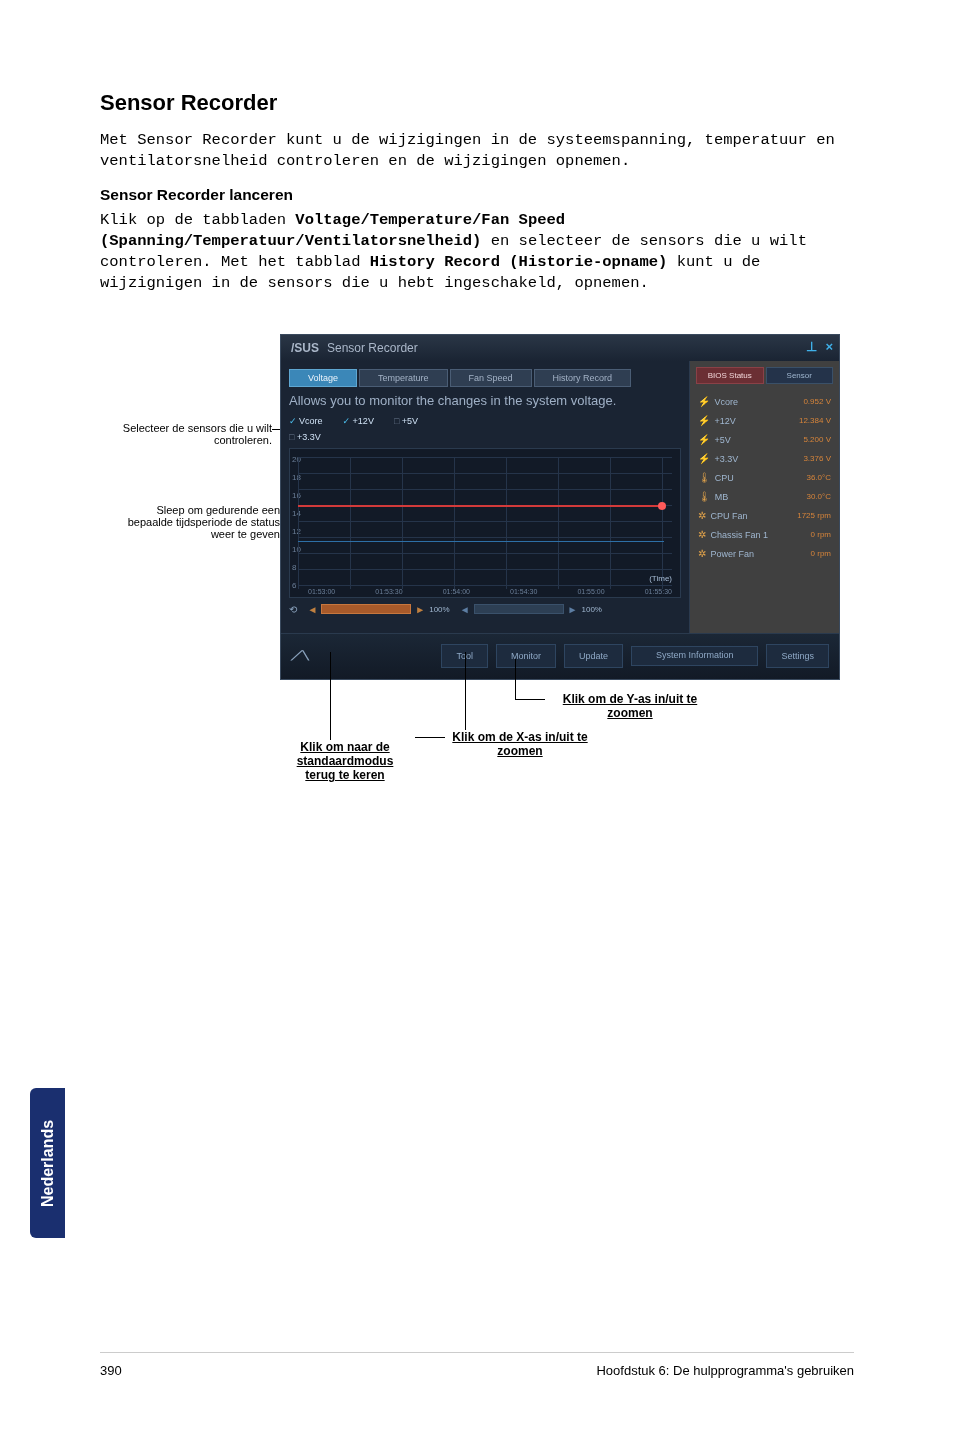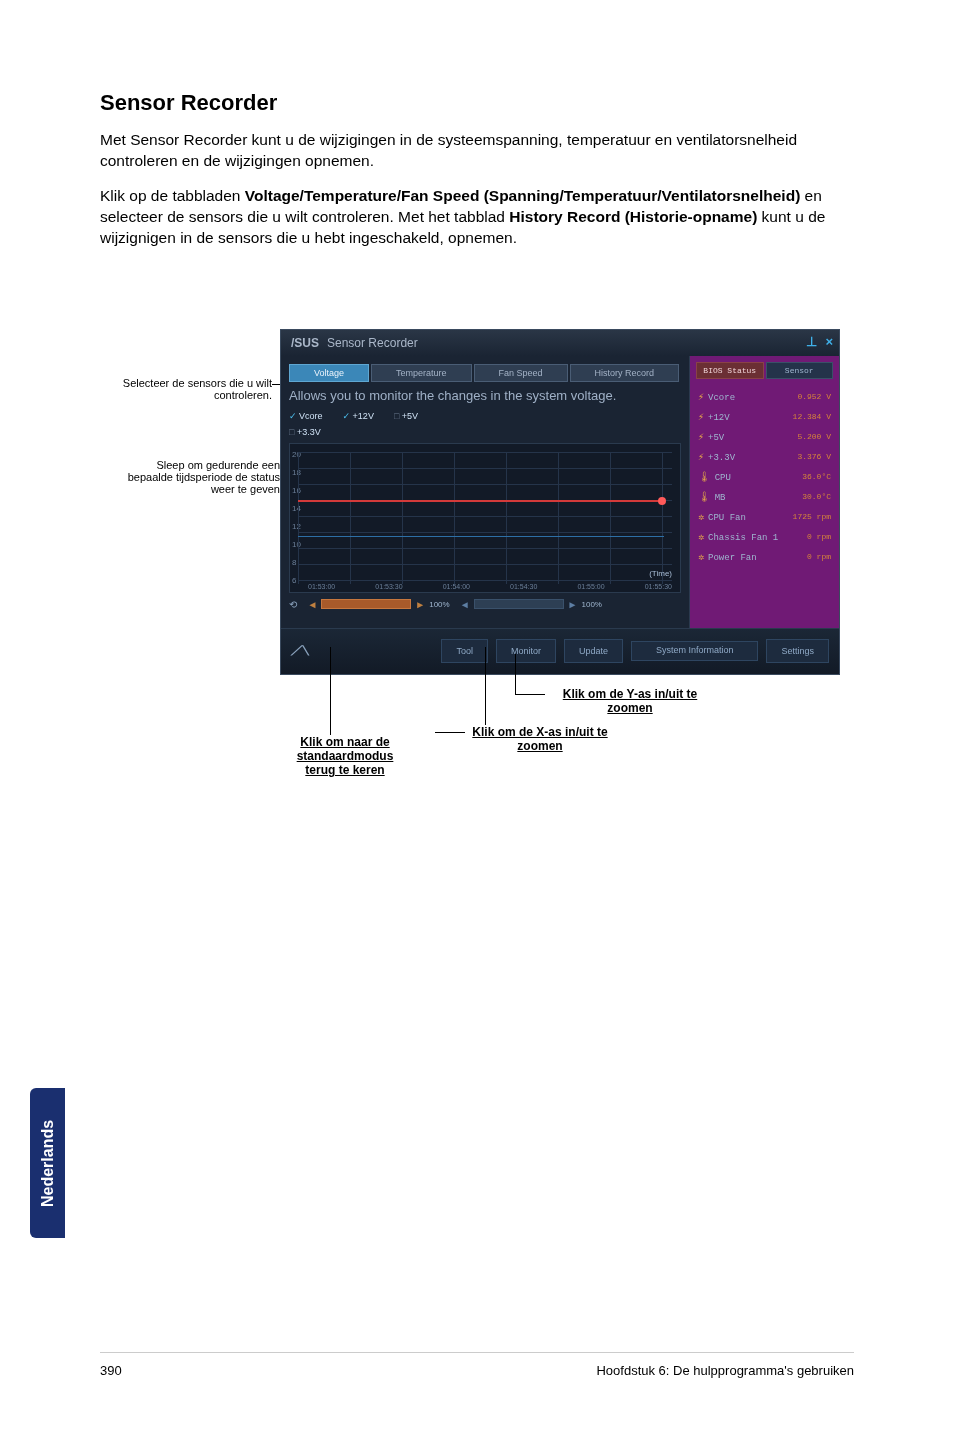--- a/index.html
+++ b/index.html
@@ -16,20 +16,21 @@
   }
   h2 {
     font-size: 22px;
     font-weight: bold;
     margin-bottom: 14px;
   }
   .body-para {
     font-size: 15.5px;
     line-height: 1.35;
     margin-bottom: 14px;
+    font-family: Liberation Mono, monospace;
   }
   .subhead {
     font-size: 15.5px;
     font-weight: bold;
     margin-bottom: 6px;
   }
   .screenshot-wrap {
     margin-top: 40px;
     position: relative;
     display: flex;
@@ -50,21 +51,20 @@
     height: 1px;
     background: #000;
   }
   .app-window {
     width: 560px;
     background: #1a2433;
     border: 1px solid #3a4a5e;
     position: relative;
     font-size: 10px;
     color: #aab7c9;
-    margin-top: 40px;
   }
   .app-title {
     height: 26px;
     background: linear-gradient(#2a3646,#1a2433);
     display: flex;
     align-items: center;
     padding: 0 10px;
     font-size: 12px;
     color: #aab7c9;
     position: relative;
@@ -87,21 +87,21 @@
     padding: 8px;
   }
   .tabs {
     display: flex;
     gap: 2px;
     margin-bottom: 6px;
   }
   .tab {
     background: #2f3e52;
     border: 1px solid #4a5d75;
-    padding: 3px 24px;
+    padding: 3px 18px;
     font-size: 9px;
     color: #a3b2c6;
   }
   .tab.active {
     background: #3b87b8;
     border-color: #5fa7d2;
     color: #eaf3fb;
   }
   .desc {
     font-size: 13px;
@@ -175,25 +175,24 @@
   .zoombar {
     display:flex;align-items:center;gap:4px;
   }
   .zoombar .track {
     width:90px;height:10px;background:#2d3f54;border:1px solid #3a516b;position:relative;
   }
   .zoombar.orange .track { background:#a85a2a; border-color:#c7773e; }
   .zoombar .cap { font-size:8px;color:#9fb6cf; }
   .right-panel {
     width: 150px;
-    background: #701a75;
+    background: #404040;
     border-left: 1px solid #2b3a4e;
     padding: 6px;
     font-size: 9px;
-    font-family: Liberation Mono, monospace;
   }
   .right-tabs {
     display:flex;gap:2px;margin-bottom:8px;
   }
   .rtab {
     flex:1;text-align:center;padding:3px 0;background:#24334a;border:1px solid #3a5068;color:#9fb6cf;font-size:8px;
   }
   .rtab.active { background:#6b2f34;border-color:#8a4147;color:#f0d5d8; }
   .sensor-item {
     display:flex;justify-content:space-between;align-items:center;padding:4px 2px;color:#9fb6cf;
@@ -236,20 +235,21 @@
 </style>
 </head>
 <body>
 
 <div class="page">
 
   <h2>Sensor Recorder</h2>
 
   <p class="body-para">Met Sensor Recorder kunt u de wijzigingen in de systeemspanning, temperatuur en ventilatorsnelheid controleren en de wijzigingen opnemen.</p>
 
+  <p class="subhead">Sensor Recorder lanceren</p>
 
   <p class="body-para">
     <span>Klik op de tabbladen </span><b>Voltage/Temperature/Fan Speed (Spanning/Temperatuur/Ventilatorsnelheid)</b><span> en selecteer de sensors die u wilt controleren. Met het tabblad </span><b>History Record (Historie-opname)</b><span> kunt u de wijzignigen in de sensors die u hebt ingeschakeld, opnemen.</span>
   </p>
 
   <div class="screenshot-wrap">
     <div class="left-labels">
       <div class="left-label-block" style="top:88px;right:8px;width:160px;">
         <span>Selecteer de sensors die u wilt controleren.</span>
         <div class="line" style="width:20px;right:-20px;top:7px;"></div>
@@ -384,21 +384,21 @@
       </div>
     </div>
   </div>
 
   <div class="below-callouts">
     <div class="callout" style="left:265px;top:12px;width:170px;">
       <div class="ln" style="width:30px;height:1px;left:-30px;top:7px;"></div>
       <div class="ln" style="width:1px;height:40px;left:-30px;top:-33px;"></div>
       <span>Klik om de Y-as in/uit te zoomen</span>
     </div>
-    <div class="callout" style="left:155px;top:50px;width:170px;margin-left:20px;">
+    <div class="callout" style="left:155px;top:50px;width:170px;">
       <div class="ln" style="width:1px;height:78px;left:30px;top:-78px;"></div>
       <div class="ln" style="width:30px;height:1px;left:-20px;top:7px;"></div>
       <span>Klik om de X-as in/uit te zoomen</span>
     </div>
     <div class="callout" style="left:0px;top:60px;width:130px;">
       <div class="ln" style="width:1px;height:88px;left:50px;top:-88px;"></div>
       <span>Klik om naar de standaardmodus terug te keren</span>
     </div>
   </div>
 

